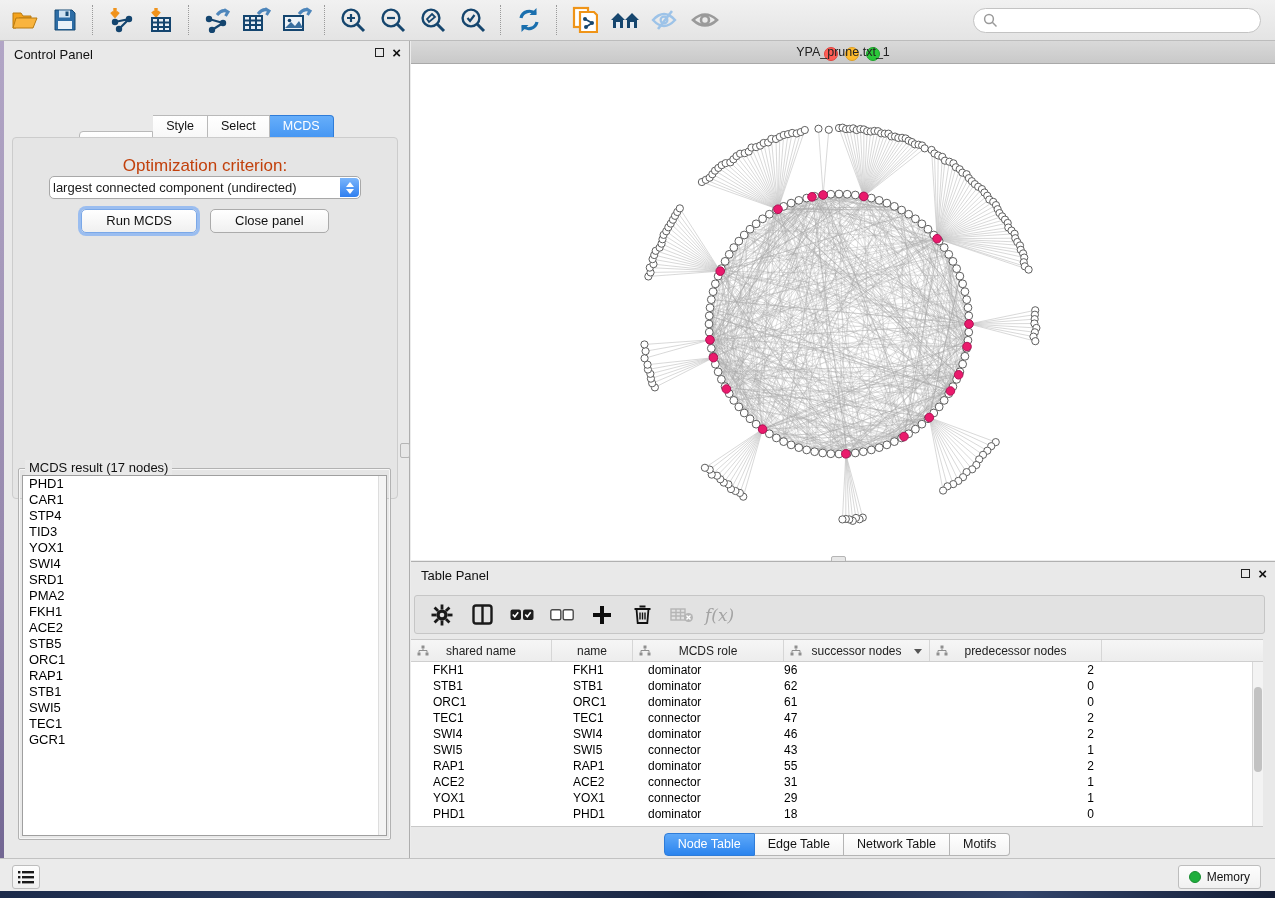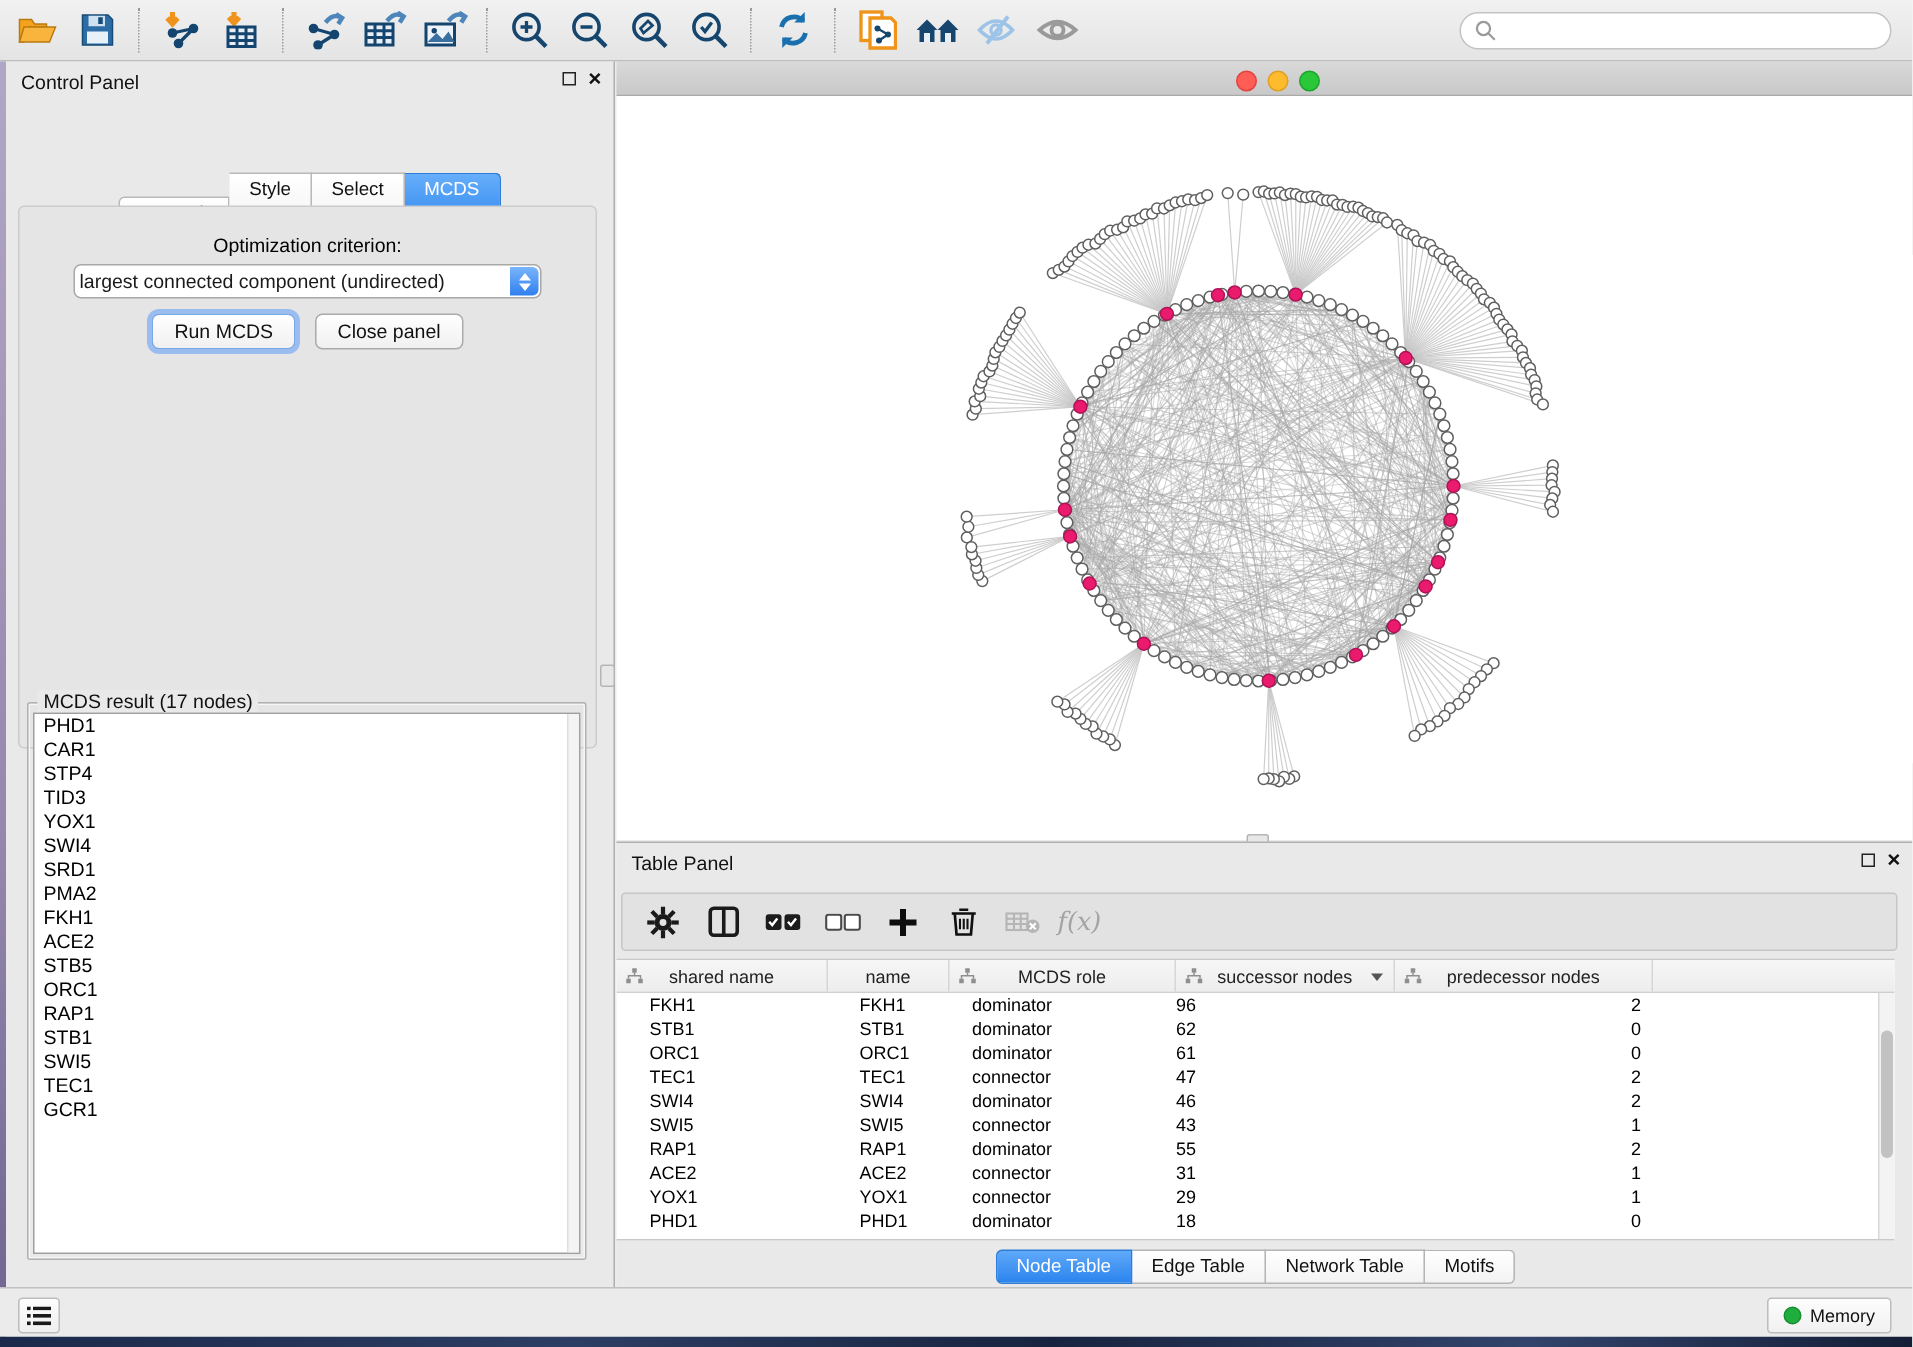--- a/index.html
+++ b/index.html
@@ -36,31 +36,31 @@
 
   .cp-tabs{position:absolute;left:0;top:74px;width:100%;display:flex;justify-content:center;}
   .cp-tab{font-size:12.5px;padding:3px 13px 4px;background:linear-gradient(#ffffff,#f2f2f2);
           border:1px solid #b9b9b9;border-left-width:0;color:#111;}
   .cp-tab:first-child{border-left-width:1px;border-radius:4px 0 0 4px;margin-top:16px;}
   .cp-tab:last-child{border-radius:0 4px 4px 0;}
   .cp-tab.active{background:linear-gradient(#66aefa,#2f86ee);border-color:#2f7cd8;color:#fff;}
 
   .cp-body{position:absolute;left:8px;top:96px;width:384px;height:360px;background:#e5e5e5;
            border:1px solid #cccccc;border-radius:4px;}
-  .opt-label{position:absolute;left:0;top:18px;width:100%;text-align:center;font-size:13px;color:#000000;}
+  .opt-label{position:absolute;left:0;top:18px;width:100%;text-align:center;font-size:17px;color:#c2410c;}
   .opt-select{position:absolute;left:36px;top:38px;width:312px;height:23px;background:#fff;
               border:1px solid #a8a8a8;border-radius:5px;box-sizing:border-box;font-size:13px;
               display:flex;align-items:center;padding-left:3px;}
   .opt-spinner{position:absolute;right:1px;top:1px;bottom:1px;width:19px;border-radius:0 4px 4px 0;
                background:linear-gradient(#7ab5fb,#2f7ff0);display:flex;flex-direction:column;
                align-items:center;justify-content:center;gap:2px;}
   .spin-up{width:0;height:0;border-left:4px solid transparent;border-right:4px solid transparent;border-bottom:5px solid #fff;}
   .spin-dn{width:0;height:0;border-left:4px solid transparent;border-right:4px solid transparent;border-top:5px solid #fff;}
   .btn-row{position:absolute;left:0;top:71px;width:100%;display:flex;justify-content:center;gap:13px;}
-  .mac-btn{font-size:13px;padding:3px 14px 4px;background:linear-gradient(#ffffff,#f0f0f0);
+  .mac-btn{font-size:13px;padding:3px 24px 4px;background:linear-gradient(#ffffff,#f0f0f0);
            border:1px solid #ababab;border-radius:5px;color:#111;font-family:"Liberation Sans",sans-serif;}
   .mac-btn.focused{box-shadow:0 0 0 3px rgba(92,156,250,.55);border-color:#7aa8e8;}
 
   .mcds-group{position:absolute;left:14px;top:427px;width:371px;height:370px;
               border:1px solid #b2b2b2;border-radius:2px;box-shadow:inset 0 0 0 1px #f6f6f6;}
   .mcds-legend{position:absolute;left:6px;top:-9px;background:#e9e9e9;padding:0 4px;font-size:13px;color:#111;}
   .mcds-list{position:absolute;left:3px;top:6px;right:3px;bottom:3px;background:#fff;
              border:1px solid #9f9f9f;overflow:hidden;}
   .mcds-item{font-size:13px;line-height:16px;padding-left:6px;color:#000;}
   .mcds-item:first-child{padding-top:3px;}
@@ -328,20 +328,21 @@
         </div>
     </div>
   </div>
 
   <div class="v-knob"></div>
 
   <div class="net-titlebar">
     <span class="traffic tl-red"></span>
     <span class="traffic tl-yellow"></span>
     <span class="traffic tl-green"></span>
+    <span class="net-title">YPA_prune.txt_1</span>
   </div>
   <div class="net-canvas" id="net-canvas"><svg width="864" height="496">
         <line x1="436.1627675388107" y1="130.2565253043247" x2="475.85619184900816" y2="139.12905683452732" stroke="#bdbdbd" stroke-width="0.7" opacity="0.55"></line>
         <line x1="403.6404291038558" y1="132.30265740527045" x2="307.1290568345273" y2="307.8561918490081" stroke="#bdbdbd" stroke-width="0.7" opacity="0.55"></line>
         <line x1="411.7066796366405" y1="388.97491117088214" x2="504.4120827980215" y2="365.17220926874313" stroke="#bdbdbd" stroke-width="0.7" opacity="0.55"></line>
         <line x1="460.3296853314311" y1="385.91581094672205" x2="556.9749111708821" y2="243.70667963664044" stroke="#bdbdbd" stroke-width="0.7" opacity="0.55"></line>
         <line x1="387.8277907312568" y1="383.63734711837" x2="300.3026574052705" y2="284.3595708961443" stroke="#bdbdbd" stroke-width="0.7" opacity="0.55"></line>
         <line x1="558" y1="260" x2="533.1722092687431" y2="183.58791720197848" stroke="#bdbdbd" stroke-width="0.7" opacity="0.55"></line>
         <line x1="298.25652530432467" y1="251.83723246118922" x2="419.8372324611893" y2="389.74347469567533" stroke="#bdbdbd" stroke-width="0.7" opacity="0.55"></line>
         <line x1="548.8709431654727" y1="212.14380815099187" x2="528.1667215608527" y2="342.8651186673296" stroke="#bdbdbd" stroke-width="0.7" opacity="0.55"></line>

